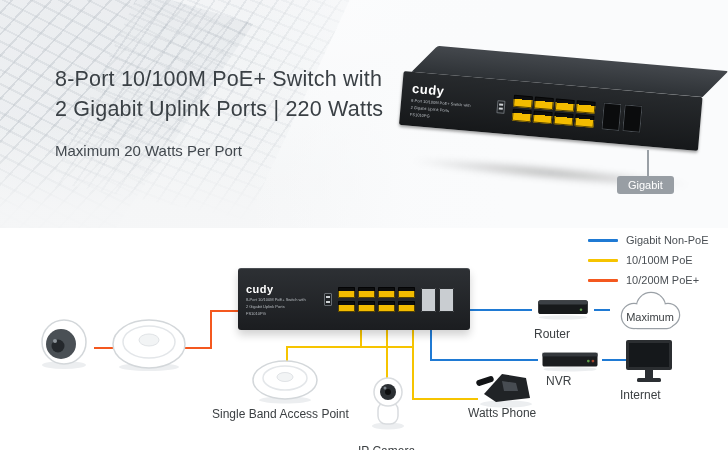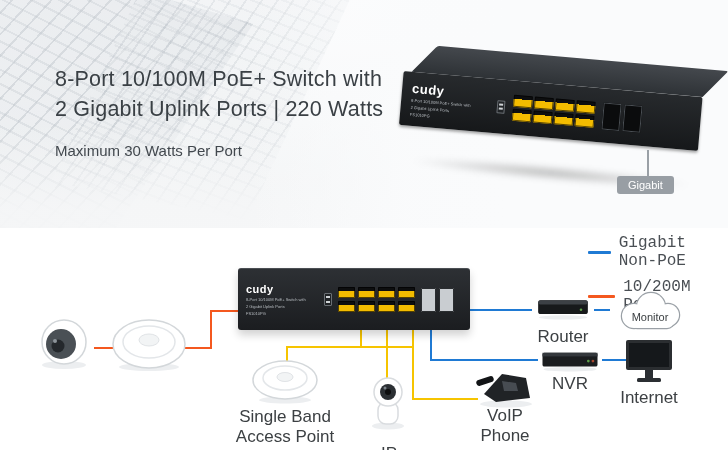--- a/index.html
+++ b/index.html
@@ -57,39 +57,39 @@
                filter:blur(3px); transform:rotate(5deg); }
 
   .gig-line { position:absolute; left:647px; top:150px; width:2px; height:27px; background:#9aa0a6; }
   .gig-badge { position:absolute; left:617px; top:176px; background:#989ea4; color:#fff;
                font-size:11px; padding:3px 11px; border-radius:3px; }
 
   
   .legend { position:absolute; left:588px; top:234px; display:flex; flex-direction:column; gap:8px; }
   .legend-row { display:flex; align-items:center; gap:8px; }
   .legend-swatch { width:30px; height:3px; border-radius:1px; }
-  .legend-label { font-size:16px; color:#4a4f54;font-family:Liberation Mono, monospace; }
+  .legend-label { font-size:11px; color:#4a4f54; }
 
   .dg-switch { position:absolute; left:238px; top:268px; width:232px; height:62px;
                background:linear-gradient(180deg,#2d3034 0%,#1b1d20 100%);
                border-radius:3px; border-top:1px solid #4a4e53;
                display:flex; align-items:center; padding:0 8px; gap:6px;
                box-shadow:0 5px 9px rgba(0,0,0,.18); }
   .dg-brandcol { display:flex; flex-direction:column; gap:2px; min-width:72px; }
   .dg-brand { color:#fff; font-weight:bold; font-size:11px; letter-spacing:.5px; }
   .ports8d { display:grid; grid-template-columns:repeat(4,17px); grid-auto-rows:11px; gap:3px; }
   .pd8 { background:linear-gradient(180deg,#0d0e0f 34%, #f3bc00 34%); border-radius:1px;
          box-shadow:inset 0 0 0 1px rgba(0,0,0,.65); }
   .ports2d { display:flex; gap:3px; }
   .pd2 { width:15px; height:24px; background:#c9cdd1; border-radius:1px;
          box-shadow:inset 0 0 0 1px #2a2d30; }
 
   .line { position:absolute; }
   .device { position:absolute; }
-  .dev-label { position:absolute; font-size:17px; color:#3c4043; text-align:center; }
+  .dev-label { position:absolute; font-size:12px; color:#3c4043; }
 
   .cloud { position:absolute; }
   .cloud-label { position:absolute; left:0; top:23px; width:100%; text-align:center;
                  font-size:11px; color:#3c4043; }
 
   .router-box { width:62px; height:24px; }
   .nvr-box { width:64px; height:22px; }
 </style>
 </head>
 <body>
@@ -98,21 +98,21 @@
 
   <div class="hero">
     <div class="bldg b1"></div>
     <div class="bldg b2"></div>
     <div class="hero-fade"></div>
 
     <div class="hero-title">
       <div>8-Port 10/100M PoE+ Switch with</div>
       <div>2 Gigabit Uplink Ports | 220 Watts</div>
     </div>
-    <div class="hero-sub">Maximum 30 Watts Per Port</div>
+    <div class="hero-sub">Maximum 20 Watts Per Port</div>
 
     <div class="hs-wrap">
       <div class="hs-top"></div>
       <div class="hs-front">
         <div class="hs-brandcol">
           <div class="brand">cudy</div>
           <div class="tinytxt">8-Port 10/100M PoE+ Switch with</div>
           <div class="tinytxt">2 Gigabit Uplink Ports</div>
           <div class="tinytxt">FS1010PG</div>
         </div>
@@ -141,20 +141,24 @@
     <div class="gig-line"></div>
     <div class="gig-badge">Gigabit</div>
   </div>
 
   <div class="legend">
     <div class="legend-row">
       <div class="legend-swatch" style="background: rgb(31, 122, 212);"></div>
       <div class="legend-label">Gigabit Non-PoE</div>
     </div>
     <div class="legend-row">
+      <div class="legend-swatch" style="background: rgb(246, 196, 0);"></div>
+      <div class="legend-label">10/100M PoE</div>
+    </div>
+    <div class="legend-row">
       <div class="legend-swatch" style="background: rgb(244, 88, 31);"></div>
       <div class="legend-label">10/200M PoE+</div>
     </div>
   </div>
 
   <div class="line" style="left: 94px; top: 347px; width: 118px; height: 2px; background: rgb(244, 88, 31);"></div>
   <div class="line" style="left: 210px; top: 310px; width: 2px; height: 39px; background: rgb(244, 88, 31);"></div>
   <div class="line" style="left: 210px; top: 310px; width: 30px; height: 2px; background: rgb(244, 88, 31);"></div>
 
   <div class="line" style="left: 360px; top: 330px; width: 2px; height: 18px; background: rgb(246, 196, 0);"></div>
@@ -241,21 +245,21 @@
   <div class="dev-label" style="left:358px; top:444px; width:62px;">IP Camera</div>
 
   <div class="device" style="left:474px; top:366px;">
     <svg width="64" height="42" viewBox="0 0 64 42">
       <ellipse cx="32" cy="38" rx="26" ry="3.5" fill="#eceef0"></ellipse>
       <polygon points="10,28 28,8 52,12 56,32 22,36" fill="#202326"></polygon>
       <polygon points="28,15 42,17 44,25 30,25" fill="#474c52"></polygon>
       <rect x="2" y="12" width="18" height="6" rx="3" fill="#121416" transform="rotate(-18 11 15)"></rect>
     </svg>
   </div>
-  <div class="dev-label" style="left:468px; top:406px; width:74px;">VoIP Phone</div>
+  <div class="dev-label" style="left:468px; top:406px; width:74px;">Watts Phone</div>
 
   <div class="device" style="left:532px; top:296px;">
     <svg class="router-box" width="62" height="28" viewBox="0 0 62 28">
       <ellipse cx="31" cy="25" rx="28" ry="2.5" fill="#eceef0"></ellipse>
       <rect x="2" y="5" width="58" height="16" rx="3" fill="#17191b"></rect>
       <rect x="2" y="5" width="58" height="5" rx="2.5" fill="#3c4045"></rect>
       <circle cx="52" cy="16" r="1.5" fill="#5f9e4a"></circle>
     </svg>
   </div>
   <div class="dev-label" style="left:534px; top:327px; width:58px;">Router</div>
@@ -268,21 +272,21 @@
         <circle cx="60" cy="27" r="11"></circle>
         <rect x="22" y="26" width="44" height="14" rx="7"></rect>
       </g>
       <g fill="#fff">
         <circle cx="26" cy="28" r="12"></circle>
         <circle cx="43" cy="19" r="14"></circle>
         <circle cx="60" cy="27" r="11"></circle>
         <rect x="22" y="26" width="44" height="14" rx="7"></rect>
       </g>
     </svg>
-    <div class="cloud-label">Monitor</div>
+    <div class="cloud-label">Maximum</div>
   </div>
 
   <div class="device" style="left:538px; top:350px;">
     <svg class="nvr-box" width="64" height="24" viewBox="0 0 64 24">
       <ellipse cx="32" cy="21" rx="29" ry="2.5" fill="#eceef0"></ellipse>
       <rect x="2" y="3" width="60" height="15" rx="2" fill="#1b1d1f"></rect>
       <rect x="2" y="3" width="60" height="4" fill="#34383c"></rect>
       <circle cx="52" cy="12" r="1.5" fill="#5f9e4a"></circle>
       <circle cx="57" cy="12" r="1.5" fill="#a8482f"></circle>
     </svg>

